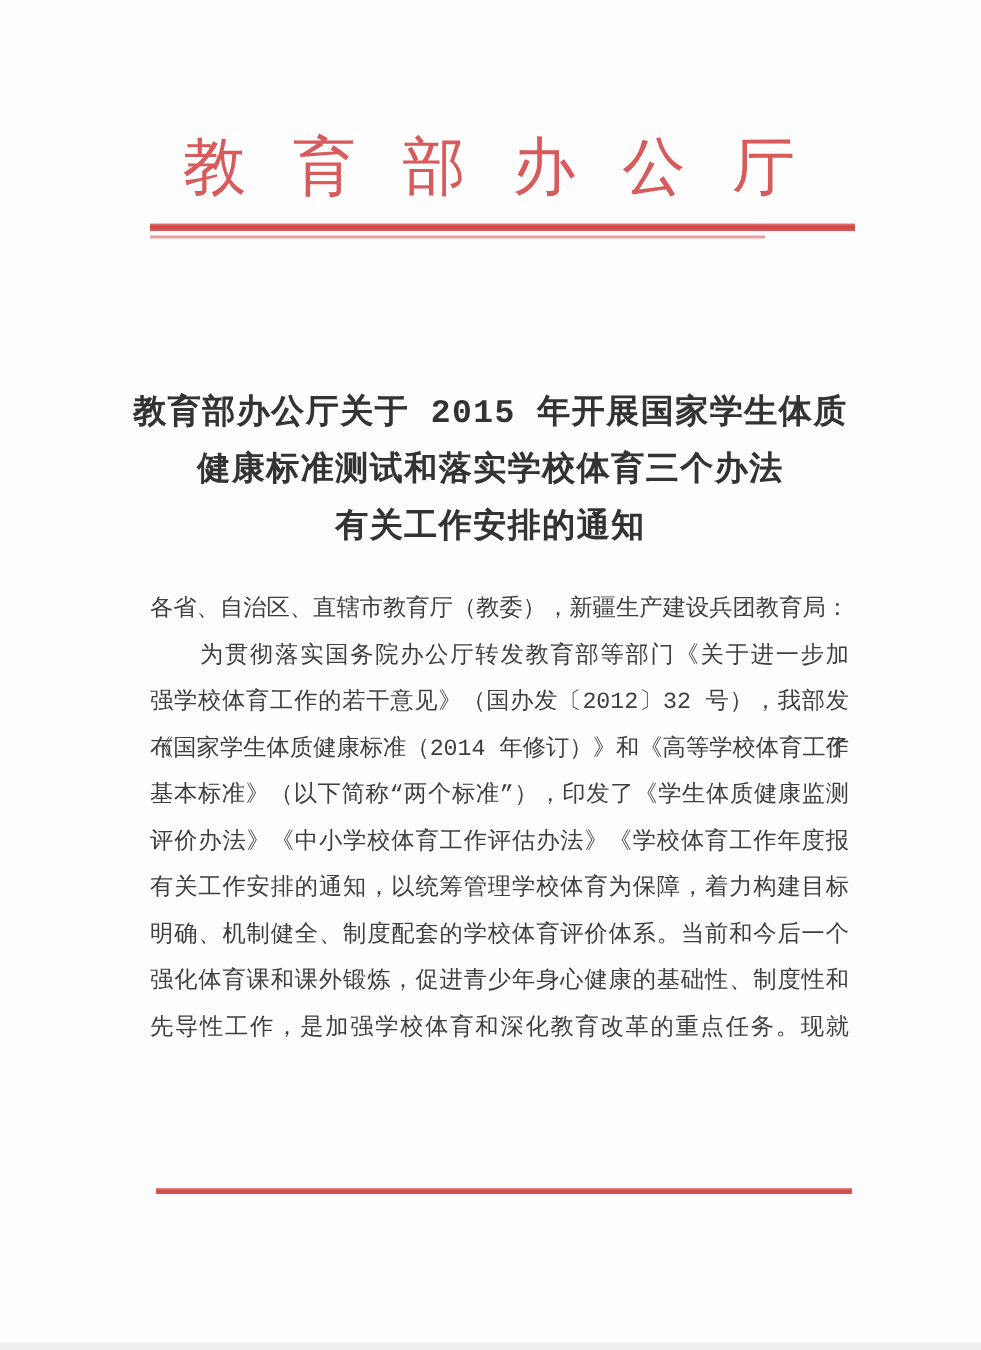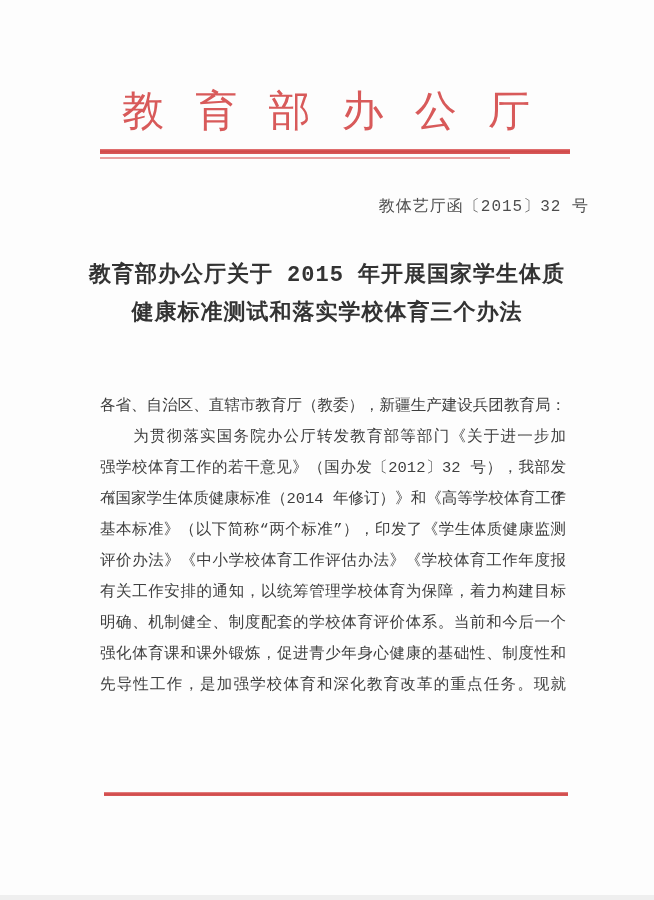--- a/index.html
+++ b/index.html
@@ -116,25 +116,25 @@
 </head>
 <body>
 
 <div class="page">
 
   <div class="org-name">教育部办公厅</div>
 
   <div class="rule-thick"></div>
   <div class="rule-thin"></div>
 
-  <div class="doc-number">教体艺厅函〔2015〕32 号</div>
 
   <div class="doc-title">
     <div>教育部办公厅关于 2015 年开展国家学生体质</div>
     <div>健康标准测试和落实学校体育三个办法</div>
+    <div>有关工作安排的通知</div>
   </div>
 
   <div class="body-text">
     <div class="line">各省、自治区、直辖市教育厅（教委），新疆生产建设兵团教育局：</div>
     <div class="line">　　为贯彻落实国务院办公厅转发教育部等部门《关于进一步加</div>
     <div class="line">强学校体育工作的若干意见》（国办发〔2012〕32 号），我部发布了</div>
     <div class="line">《国家学生体质健康标准（2014 年修订）》和《高等学校体育工作</div>
     <div class="line">基本标准》（以下简称“两个标准”），印发了《学生体质健康监测</div>
     <div class="line">评价办法》《中小学校体育工作评估办法》《学校体育工作年度报</div>
     <div class="line">有关工作安排的通知，以统筹管理学校体育为保障，着力构建目标</div>

